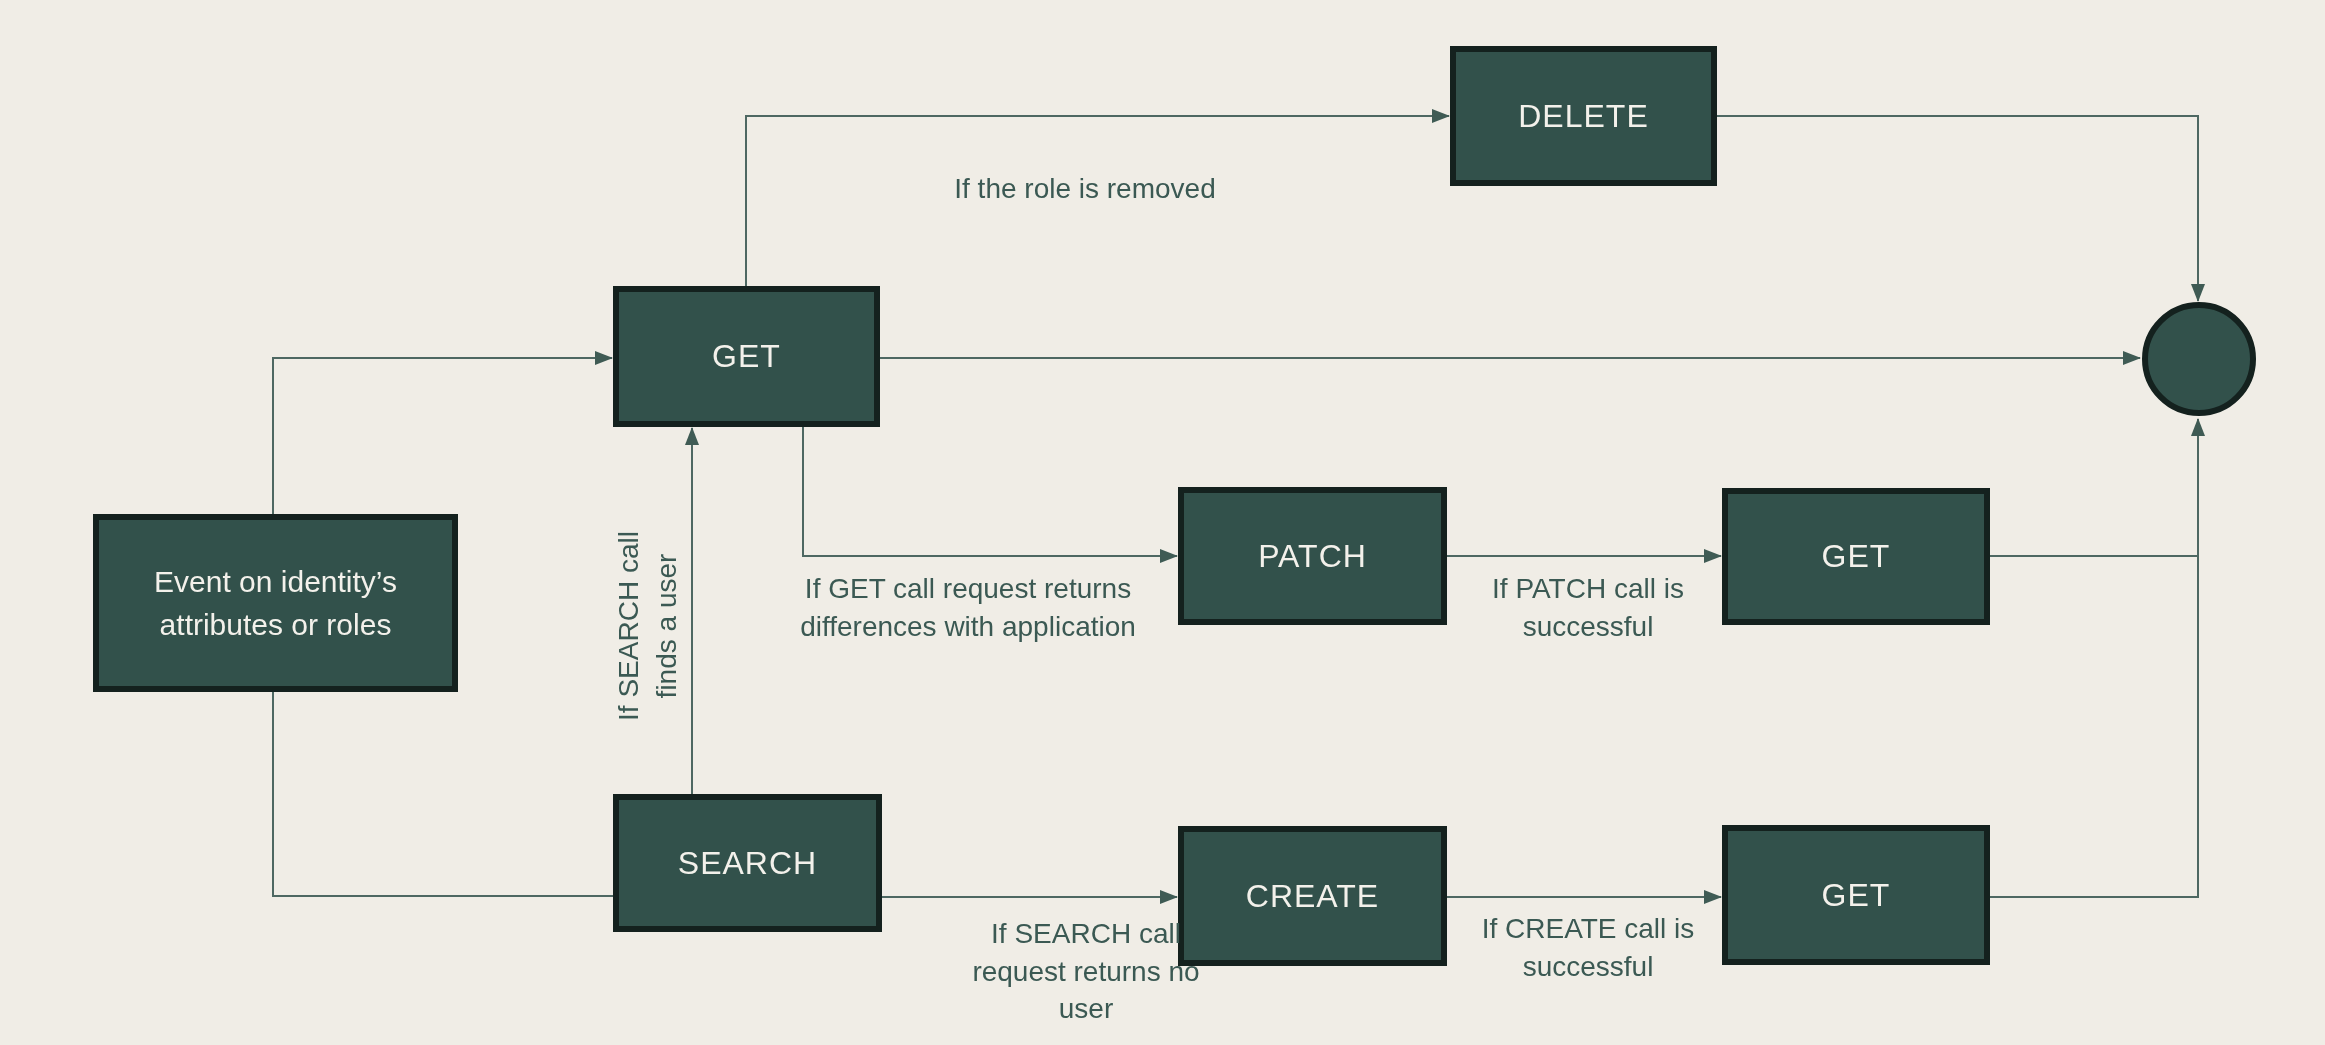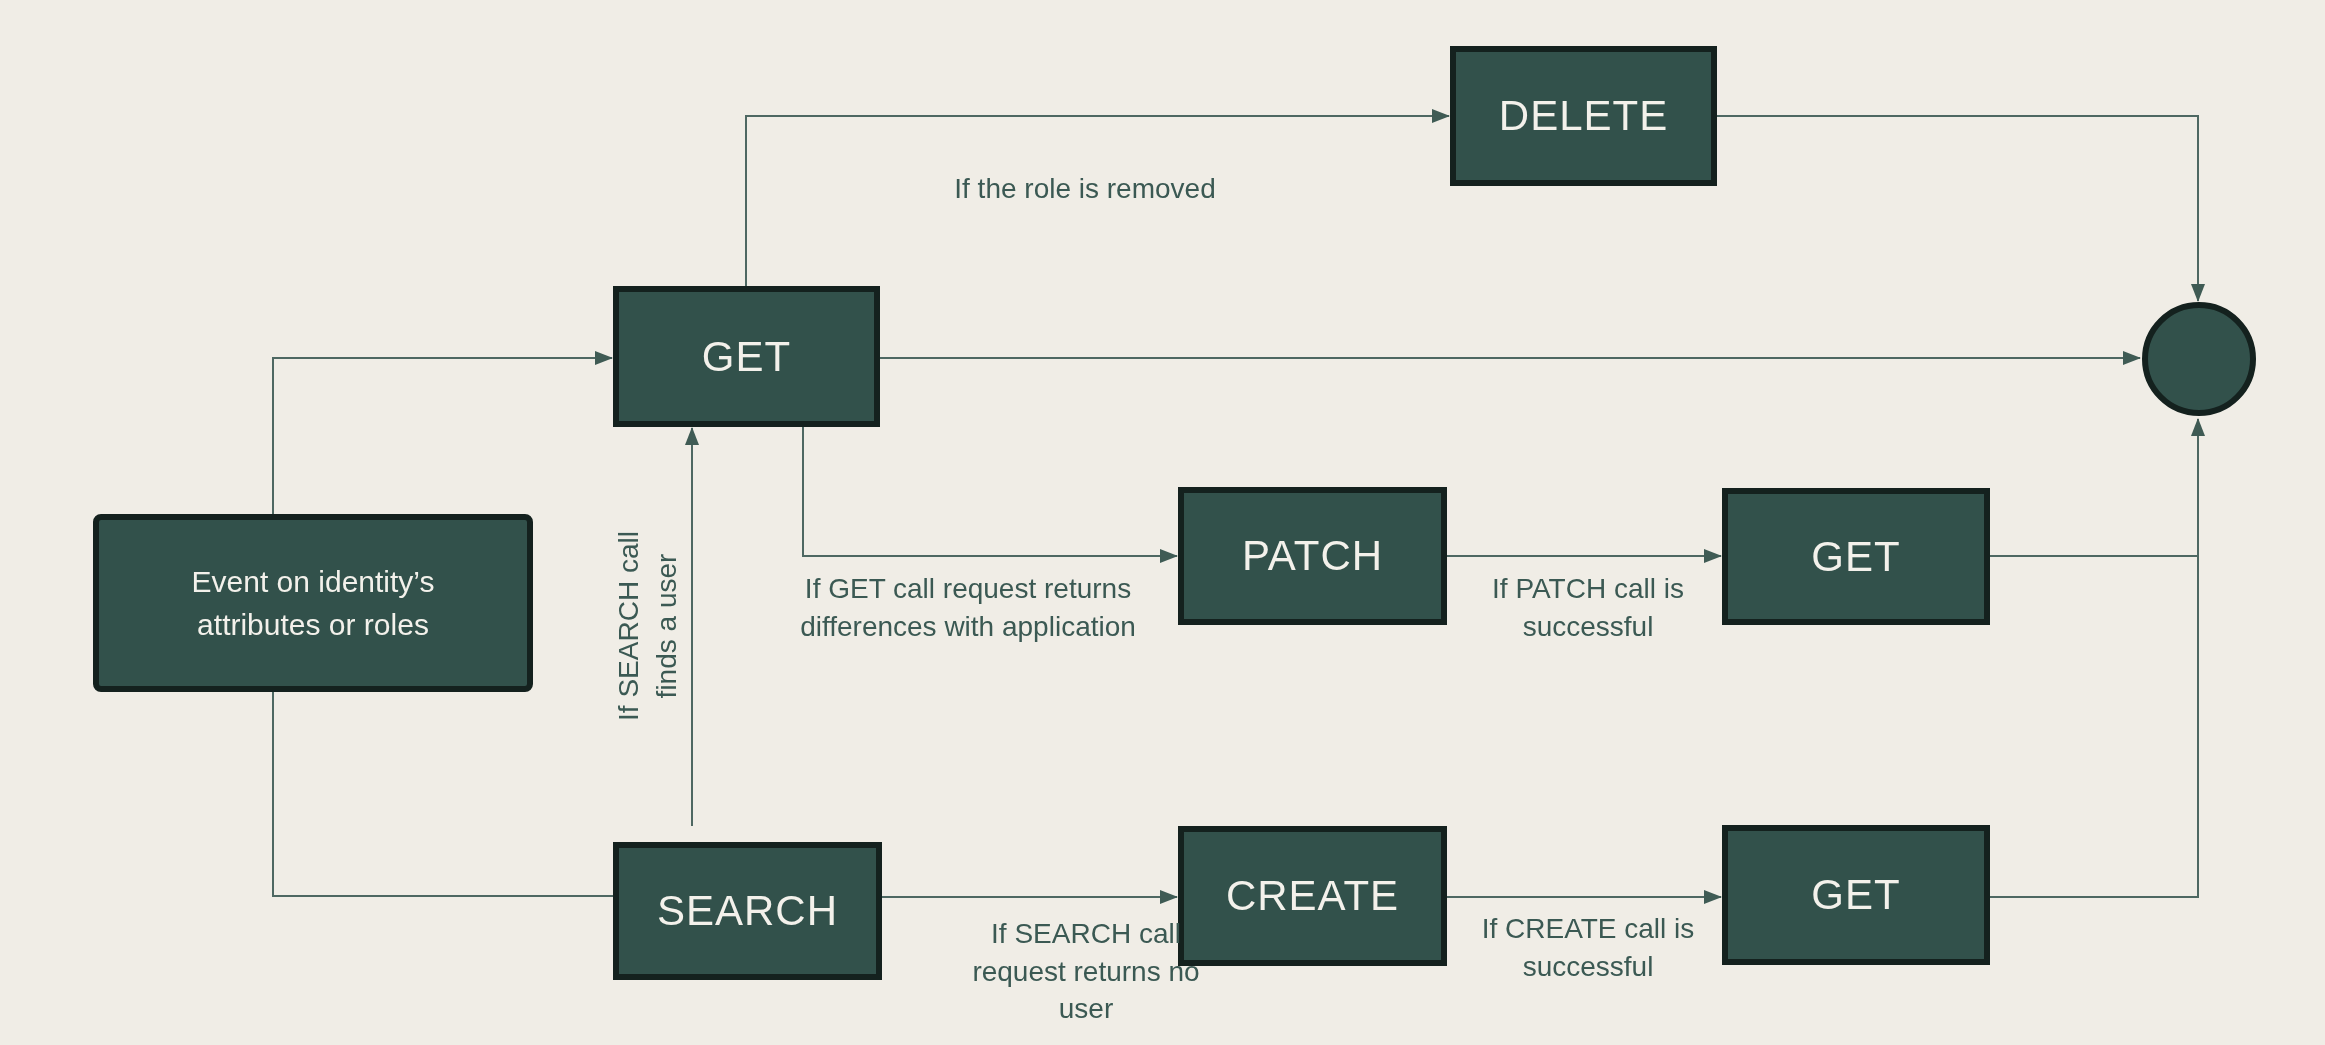--- a/index.html
+++ b/index.html
@@ -31,21 +31,21 @@
     box-sizing: border-box;
     background: #32514b;
     border: 6px solid #14211e;
     color: #f3f1eb;
     display: flex;
     align-items: center;
     justify-content: center;
     text-align: center;
     white-space: pre-line;
   }
-  .node.action { font-size: 42px; letter-spacing: 1px; align-items: center; }
+  .node.action { font-size: 32px; letter-spacing: 1px; align-items: center; }
   .node.event  { font-size: 30px; line-height: 1.45; }
 
   .end-circle {
     position: absolute;
     z-index: 2;
     box-sizing: border-box;
     width: 114px; height: 114px;
     left: 2142px; top: 302px;
     background: #32514b;
     border: 6px solid #14211e;
@@ -56,26 +56,26 @@
     position: absolute;
     z-index: 3;
     color: #3b5953;
     font-size: 28px;
     line-height: 1.34;
     text-align: center;
     white-space: pre-line;
   }
 
   
-  #n-event  { left: 93px;   top: 514px; width: 440px; height: 178px; border-radius: 8px; }
+  #n-event  { left: 93px;   top: 514px; width: 365px; height: 178px; }
   #n-get    { left: 613px;  top: 286px; width: 267px; height: 141px; }
   #n-delete { left: 1450px; top: 46px;  width: 267px; height: 140px; }
   #n-patch  { left: 1178px; top: 487px; width: 269px; height: 138px; }
   #n-get2   { left: 1722px; top: 488px; width: 268px; height: 137px; }
-  #n-search { left: 613px;  top: 842px; width: 269px; height: 138px; }
+  #n-search { left: 613px;  top: 794px; width: 269px; height: 138px; }
   #n-create { left: 1178px; top: 826px; width: 269px; height: 140px; }
   #n-get3   { left: 1722px; top: 825px; width: 268px; height: 140px; }
 
   
   #l-role-removed   { left: 835px;  top: 138px; width: 500px; margin-top: 32px; }
   #l-no-difference  { left: 1250px; top: 370px; width: 400px; }
   #l-differences    { left: 768px;  top: 570px; width: 400px; }
   #l-patch-success  { left: 1438px; top: 570px; width: 300px; }
   #l-search-no-user { left: 936px;  top: 915px; width: 300px; }
   #l-create-success { left: 1438px; top: 910px; width: 300px; }

